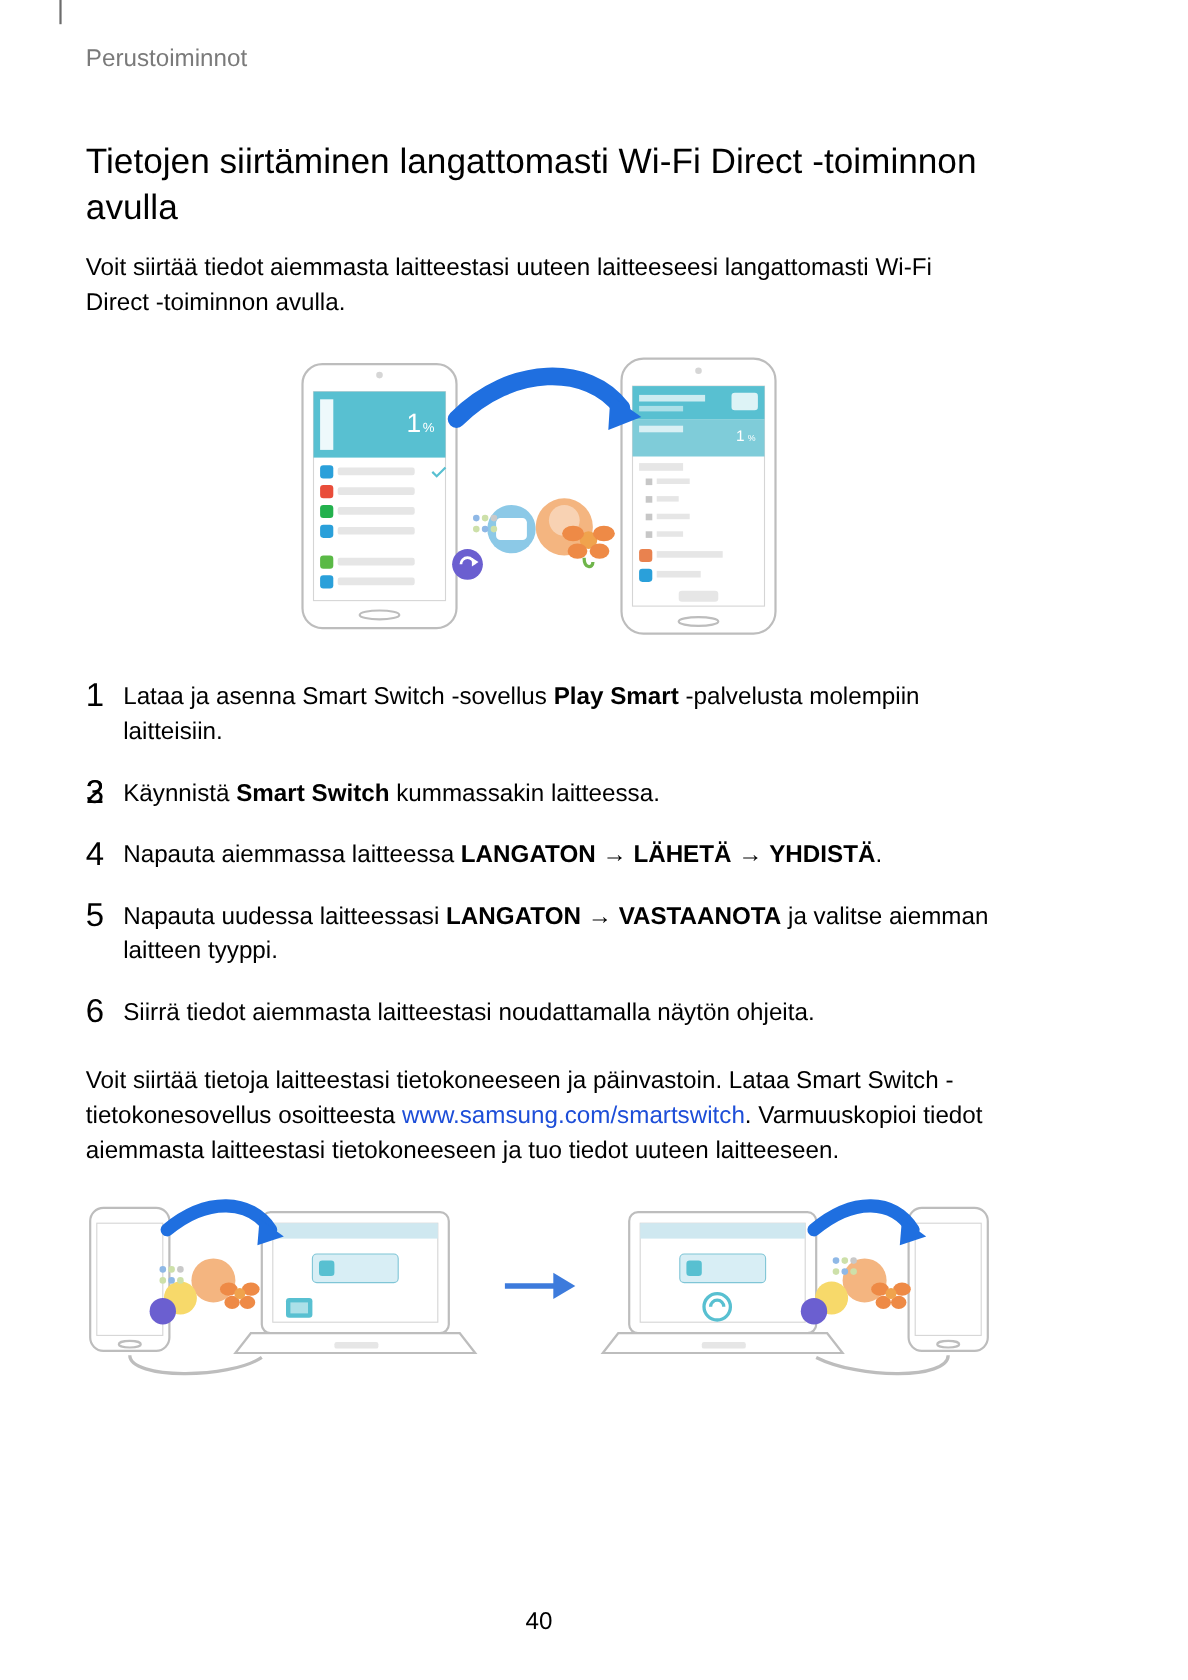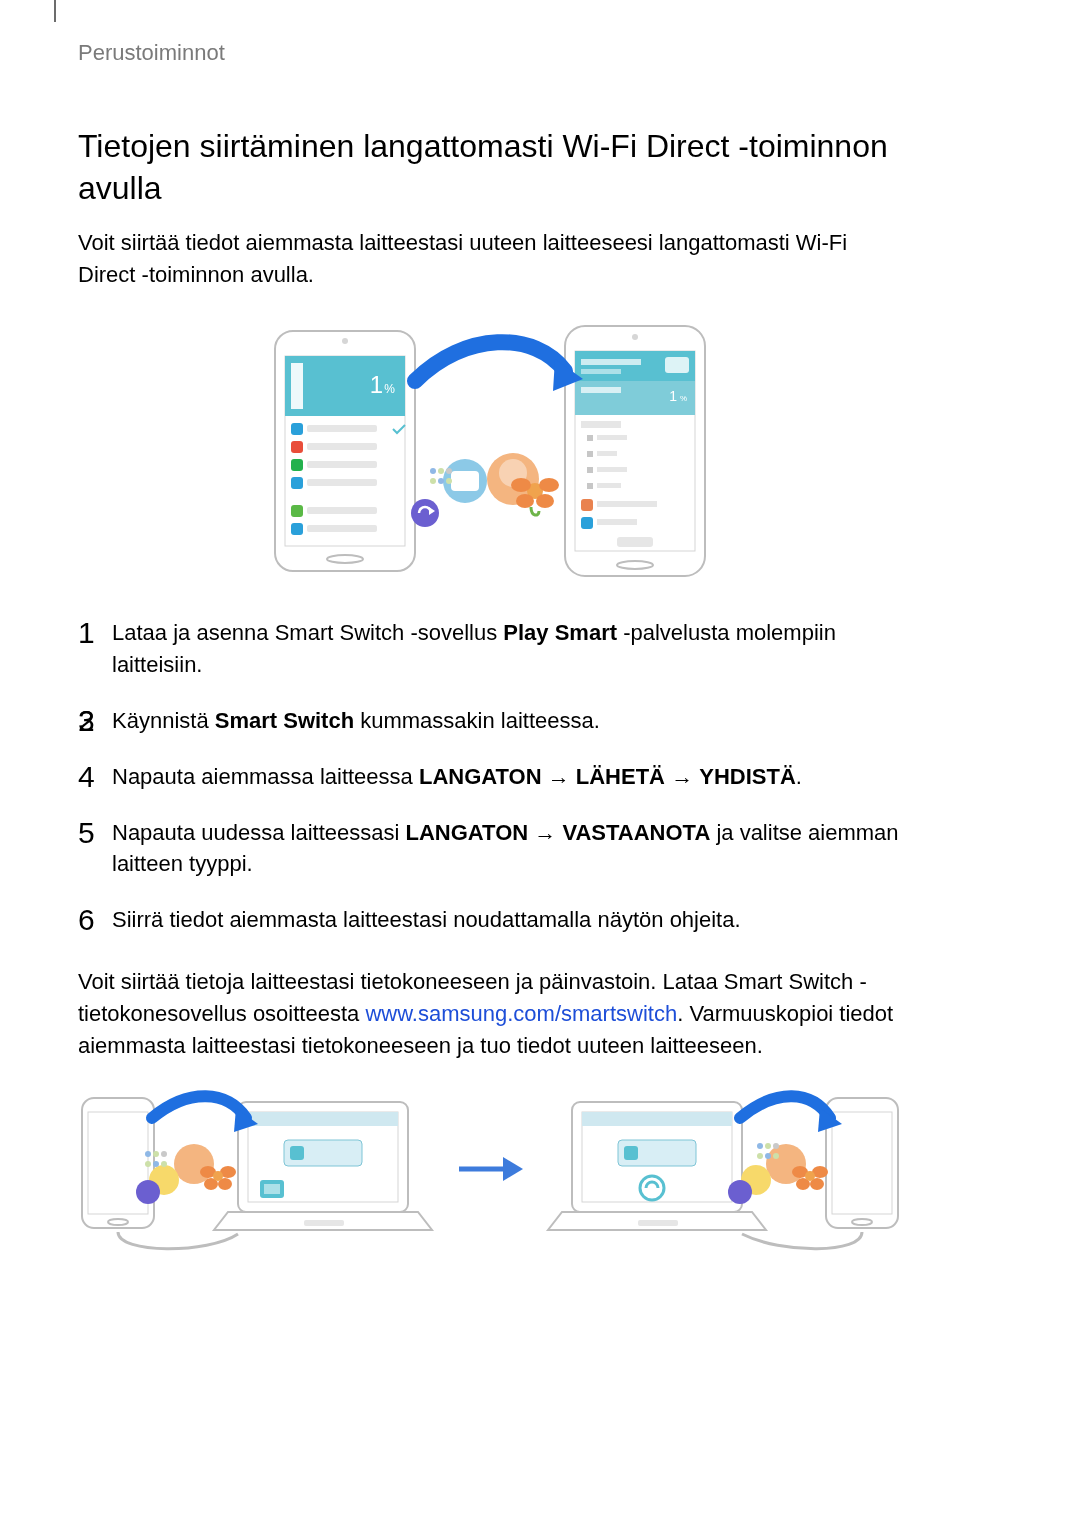--- a/index.html
+++ b/index.html
@@ -289,13 +289,14 @@
       <circle cx="198" cy="108" r="12" fill="#6b5fd0"></circle>
       <circle cx="218" cy="62" r="3" fill="#8fb8e6"></circle>
       <circle cx="226" cy="62" r="3" fill="#cde0a9"></circle>
       <circle cx="234" cy="62" r="3" fill="#c9c9c9"></circle>
       <circle cx="218" cy="72" r="3" fill="#cde0a9"></circle>
       <circle cx="226" cy="72" r="3" fill="#8fb8e6"></circle>
       <circle cx="234" cy="72" r="3" fill="#cde0a9"></circle>
     </svg>
   </div>
 
+  <div class="page-num">40</div>
 </div>
 
 </body></html>

